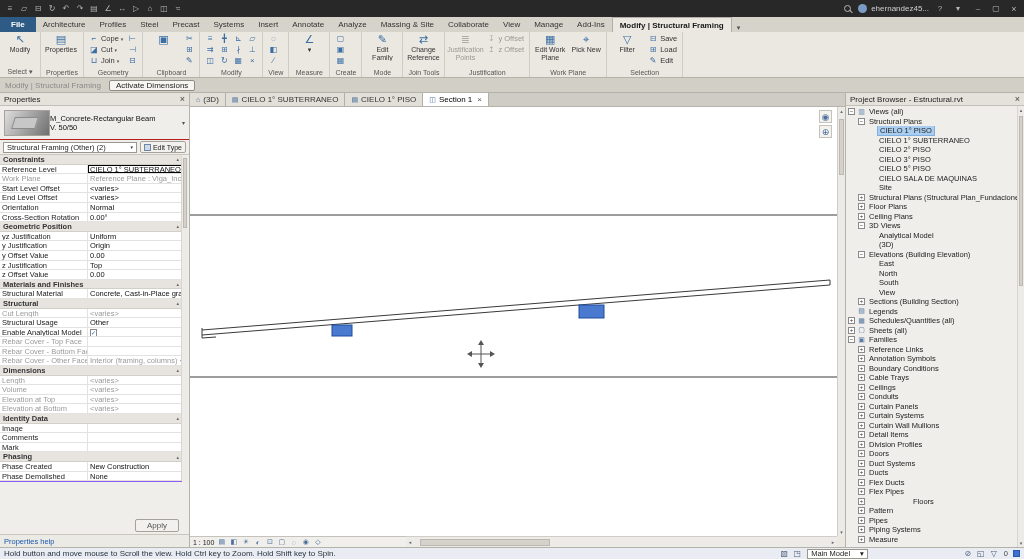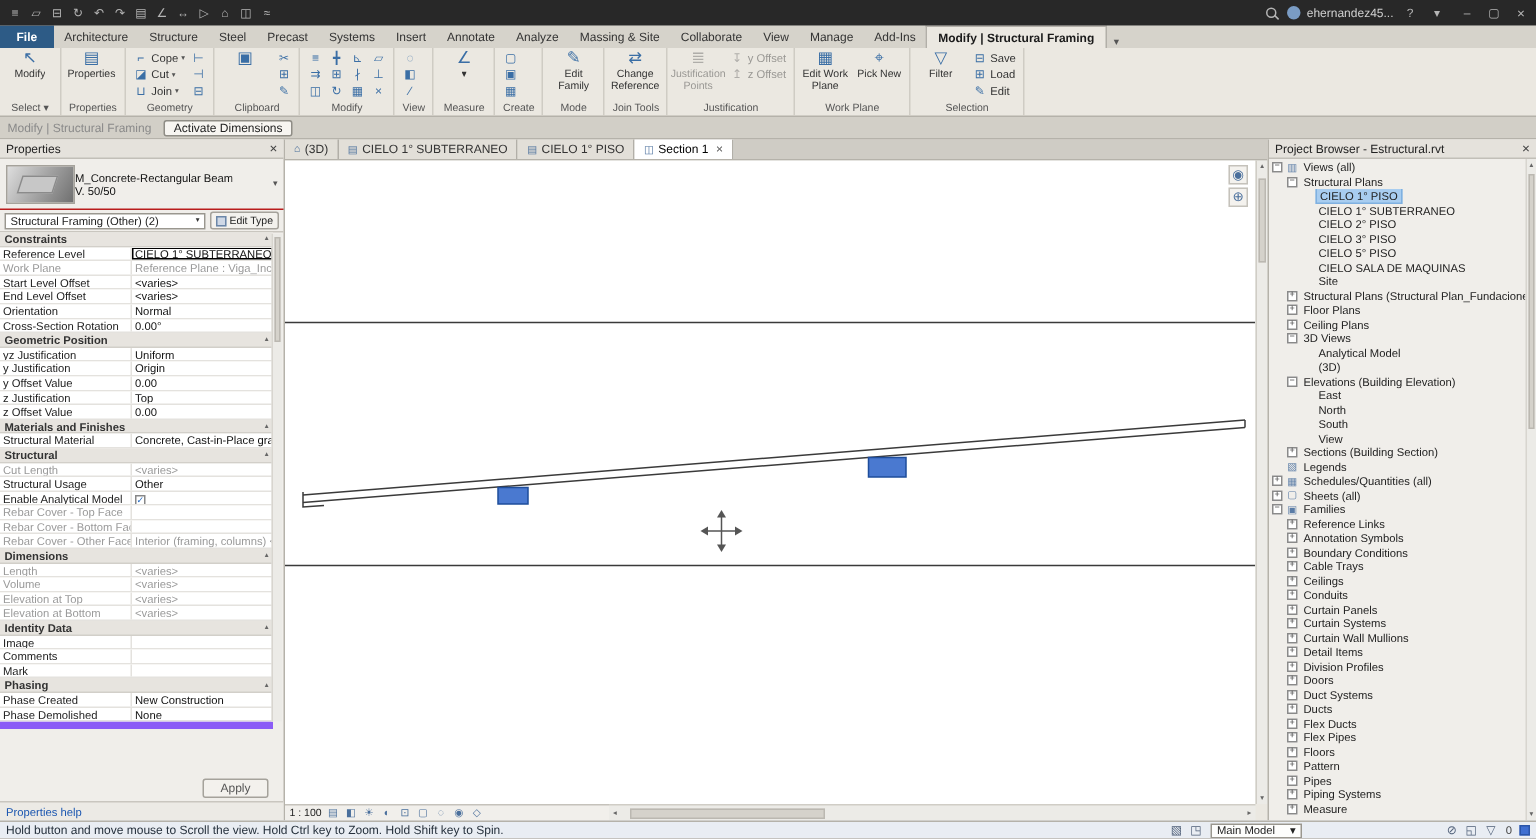--- a/index.html
+++ b/index.html
@@ -64,21 +64,21 @@
 .preview-img{width:46px;height:26px;border:1px solid #a5a29b;background:linear-gradient(120deg,#dedede,#a0a0a0 55%,#6f6f6f);position:relative;flex:none}
 .preview-img::after{content:"";position:absolute;left:8px;top:6px;width:22px;height:10px;background:#c7c7c7;border:1px solid #8b8b8b;transform:skewX(-18deg)}
 .preview-text{font-size:7.5px;line-height:9px;color:#111;overflow:hidden;white-space:nowrap}
 .pv-caret{margin-left:auto;font-size:6px;color:#555}
 .selector-row{display:flex;align-items:center;gap:3px;height:15px;padding:0 3px;border-bottom:1px solid #c9c6bf;flex:none}
 .type-select{flex:1;height:11px;background:#fff;border:1px solid #9a978f;display:flex;align-items:center;padding:0 3px;font-size:7.5px;white-space:nowrap;overflow:hidden}
 .type-select .caret2{margin-left:auto;font-size:5px;color:#333}
 .caret2::before{content:"▾"}
 .edit-type{height:12px;display:flex;align-items:center;gap:2px;background:#f3f1ed;border:1px solid #a5a29b;border-radius:2px;font-size:7px;font-family:inherit;padding:0 3px;color:#222}
 .et-ic{width:7px;height:7px;background:#cfd8e6;border:1px solid #6b86a8}
-.ptable{flex:none;overflow:hidden;border-bottom:5px solid #8b5cf6;background:#f0eeea;margin-right:7px}
+.ptable{flex:none;overflow:hidden;border-bottom:1px solid #8b5cf6;background:#f0eeea;margin-right:7px}
 .prow{display:flex;height:9.6px;background:#fff;border-bottom:1px solid #e4e2de;cursor:default}
 .prow .pl{width:88px;padding-left:2px;border-right:1px solid #e4e2de;overflow:hidden;white-space:nowrap;font-size:7.5px;line-height:9.4px;color:#222}
 .prow .pv{flex:1;padding-left:2px;overflow:hidden;white-space:nowrap;font-size:7.5px;line-height:9.4px;color:#111}
 .prow .pv.hl{box-shadow:inset 0 0 0 1px #000}
 .prow.dim .pl,.prow.dim .pv{color:#9a9a9a}
 .psec{display:flex;align-items:center;justify-content:space-between;height:9.6px;background:#e7e4df;border-bottom:1px solid #d2cfc9;font-size:7.5px;font-weight:bold;color:#333;padding:0 3px}
 .psec .ch{font-size:5px;color:#666}
 .cb{width:7px;height:7px;border:1px solid #888;background:#fff;font-size:6px;line-height:6px;text-align:center;color:#1e66c0;margin-top:1px}
 .pfill{flex:1}
 .papply{flex:none;display:flex;justify-content:flex-end;padding:2px 10px}
@@ -166,21 +166,21 @@
         <span class="ticon max-icon"></span>
         <span class="ticon close-icon"></span>
       </span>
     </div>
   </div>
 
   <div class="tabrow">
     <div class="tabs-container" id="ribbon-tabs">
         <span class="rtab file">File</span>
         <span class="rtab">Architecture</span>
-        <span class="rtab">Structure</span>
+        <span class="rtab">Profiles</span>
         <span class="rtab">Steel</span>
         <span class="rtab">Precast</span>
         <span class="rtab">Systems</span>
         <span class="rtab">Insert</span>
         <span class="rtab">Annotate</span>
         <span class="rtab">Analyze</span>
         <span class="rtab">Massing &amp; Site</span>
         <span class="rtab">Collaborate</span>
         <span class="rtab">View</span>
         <span class="rtab">Manage</span>
@@ -835,21 +835,21 @@
           <span class="tlab">Ducts</span>
         </div>
         <div class="titem" style="padding-left: 12px;">
           <span class="texp">+</span>
           <span class="tlab">Flex Ducts</span>
         </div>
         <div class="titem" style="padding-left: 12px;">
           <span class="texp">+</span>
           <span class="tlab">Flex Pipes</span>
         </div>
-        <div class="titem" style="padding-left: 12px;">
+        <div class="titem" style="padding-left: 12px; gap: 44px;">
           <span class="texp">+</span>
           <span class="tlab">Floors</span>
         </div>
         <div class="titem" style="padding-left: 12px;">
           <span class="texp">+</span>
           <span class="tlab">Pattern</span>
         </div>
         <div class="titem" style="padding-left: 12px;">
           <span class="texp">+</span>
           <span class="tlab">Pipes</span>

